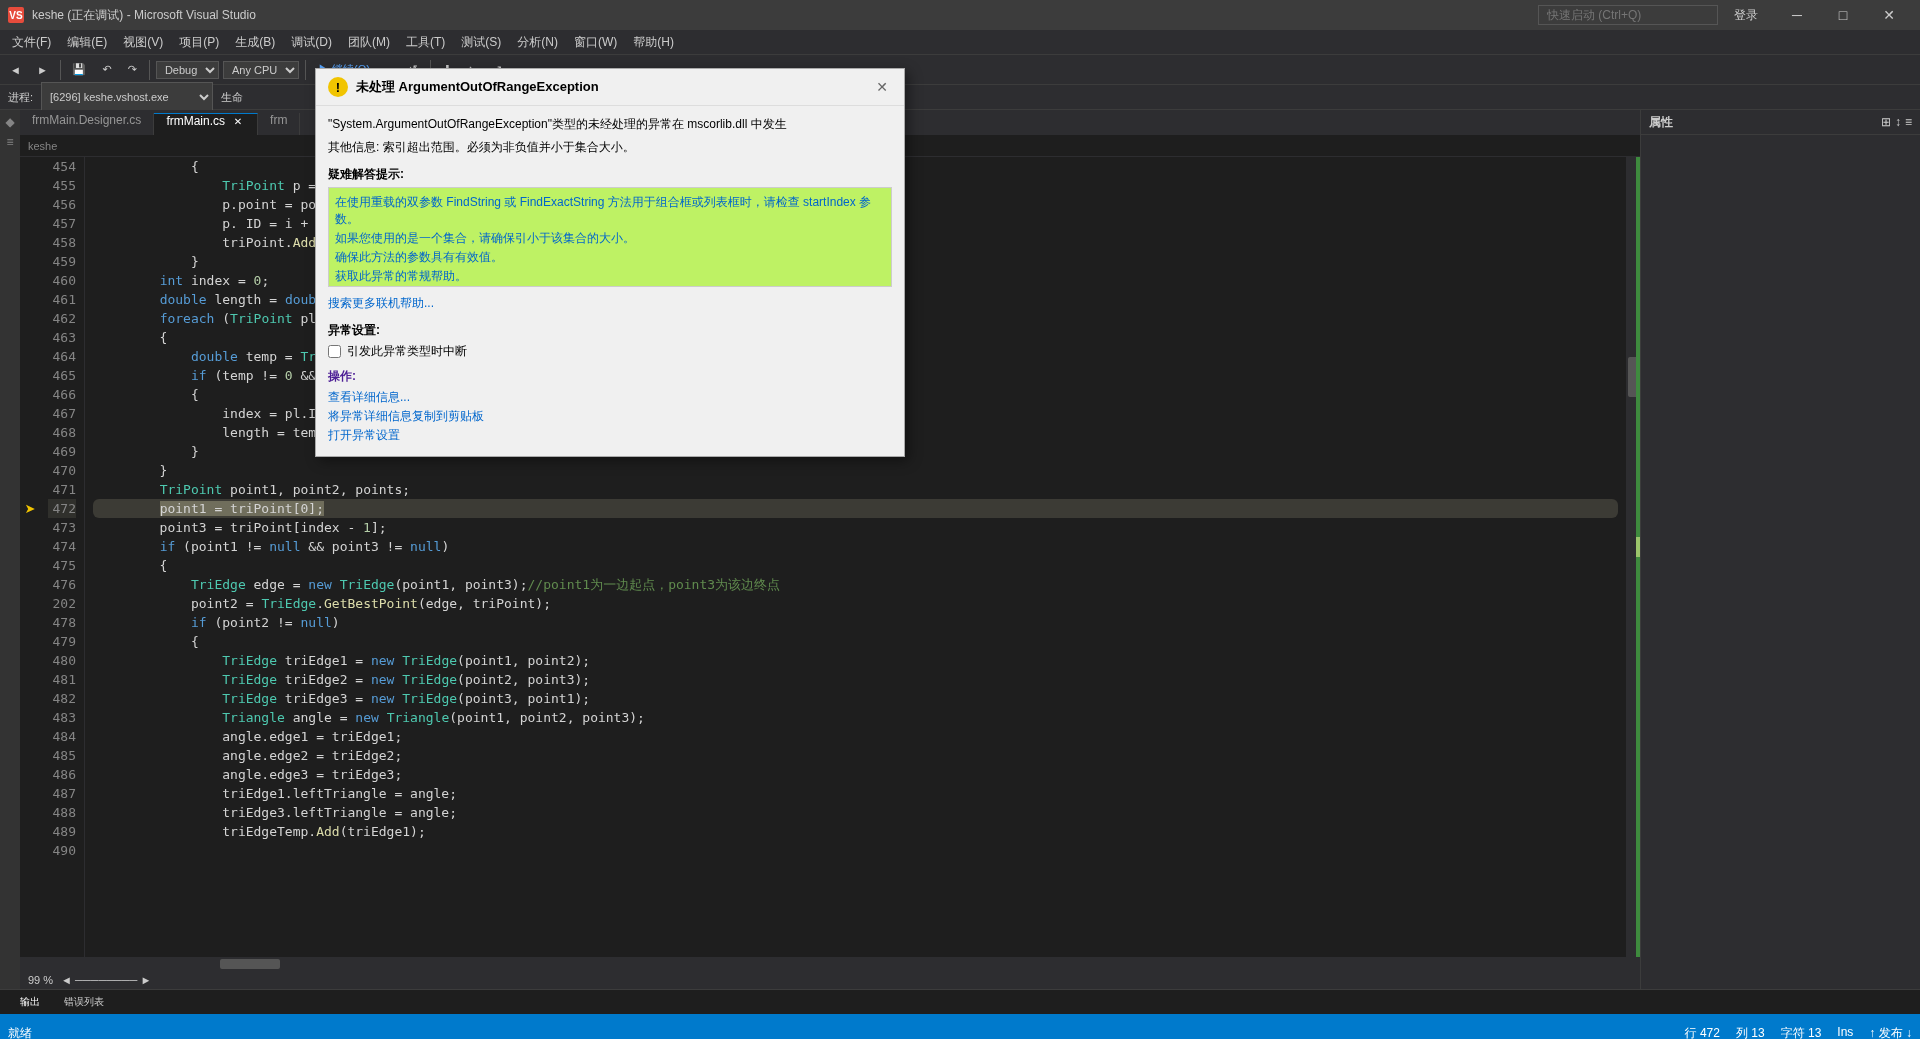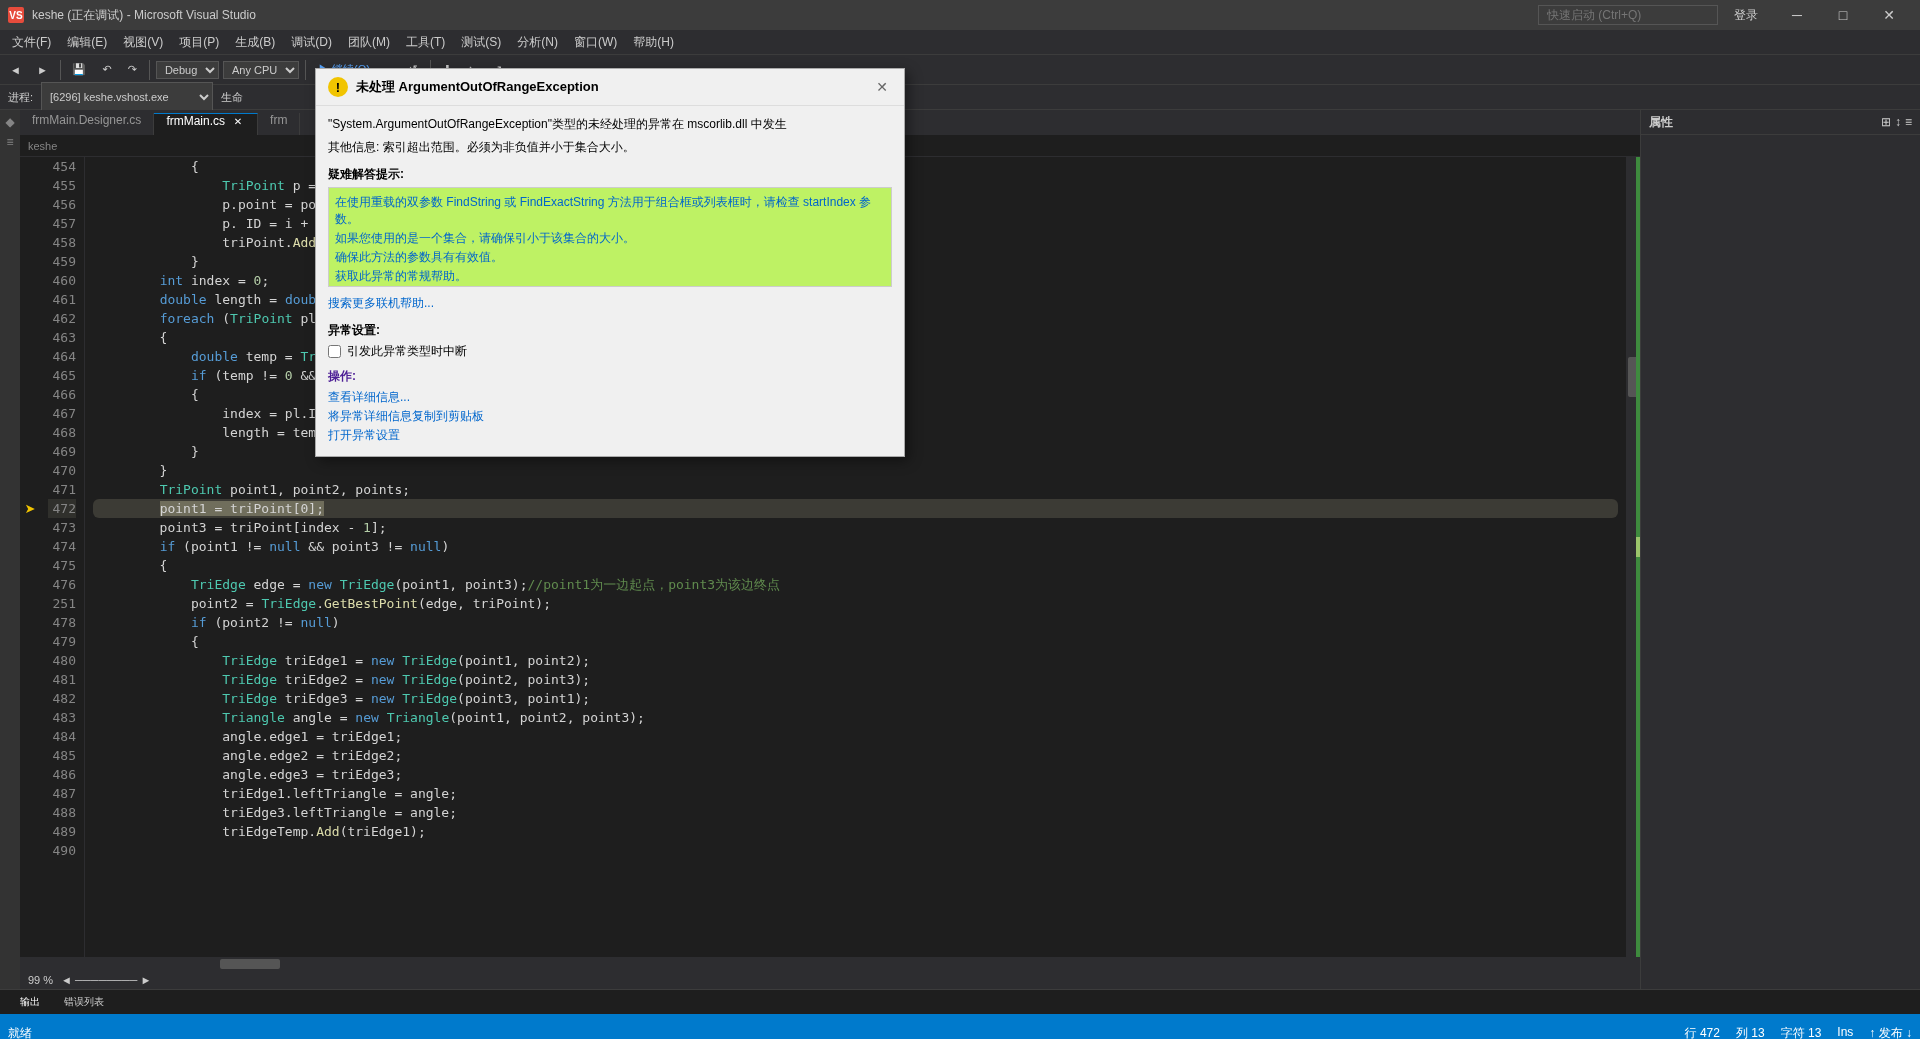--- a/index.html
+++ b/index.html
@@ -238,21 +238,21 @@
           <div>467</div>
           <div>468</div>
         <div>469</div>
           <div>470</div>
           <div>471</div>
         <div style="background:#fffbcc15;">472</div>
         <div>473</div>
           <div>474</div>
           <div>475</div>
           <div>476</div>
-          <div>251</div>
+          <div>202</div>
         <div>478</div>
           <div>479</div>
           <div>480</div>
           <div>481</div>
           <div>482</div>
         <div>483</div>
           <div>484</div>
           <div>485</div>
           <div>486</div>
           <div>487</div>

